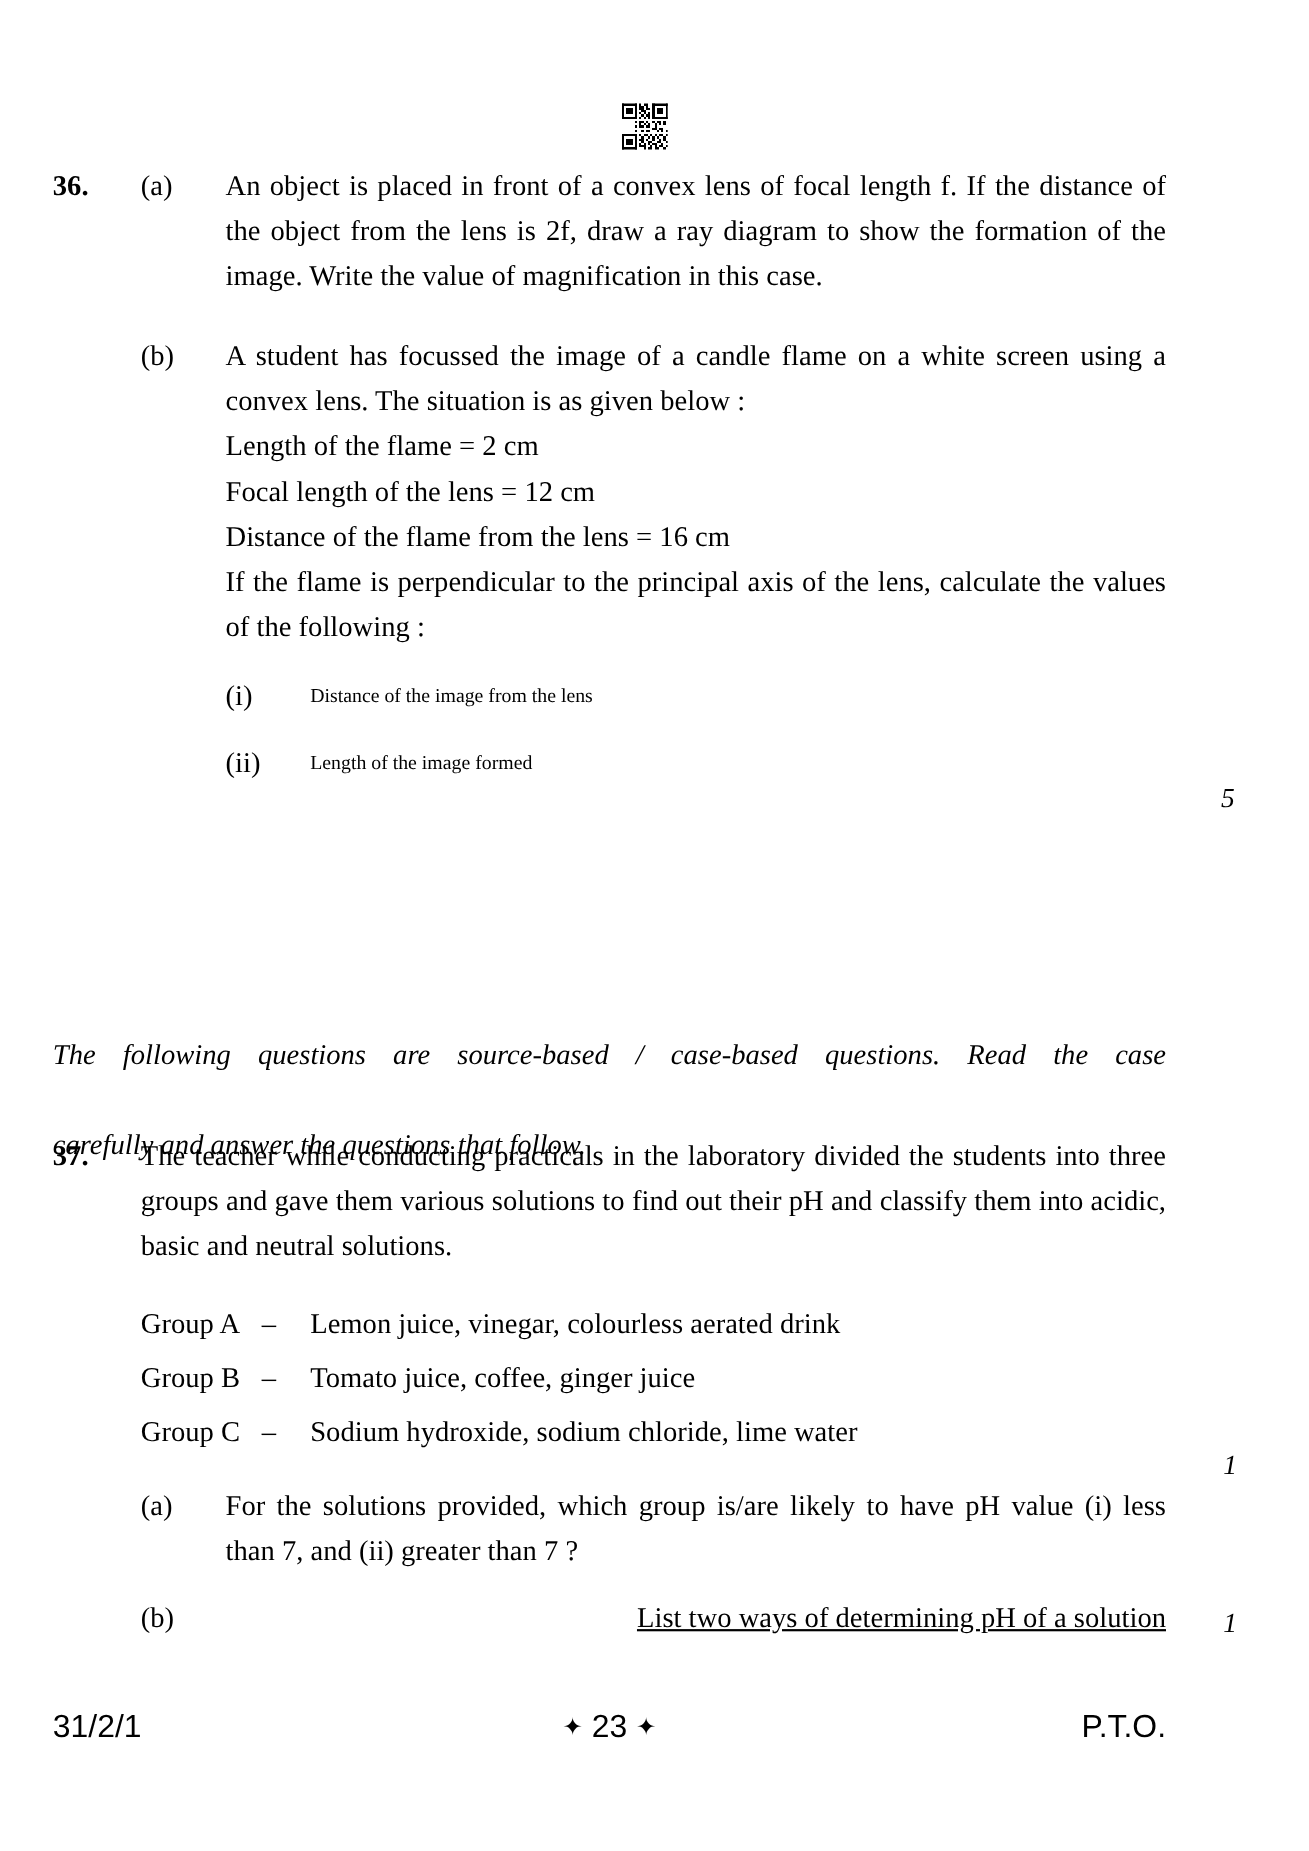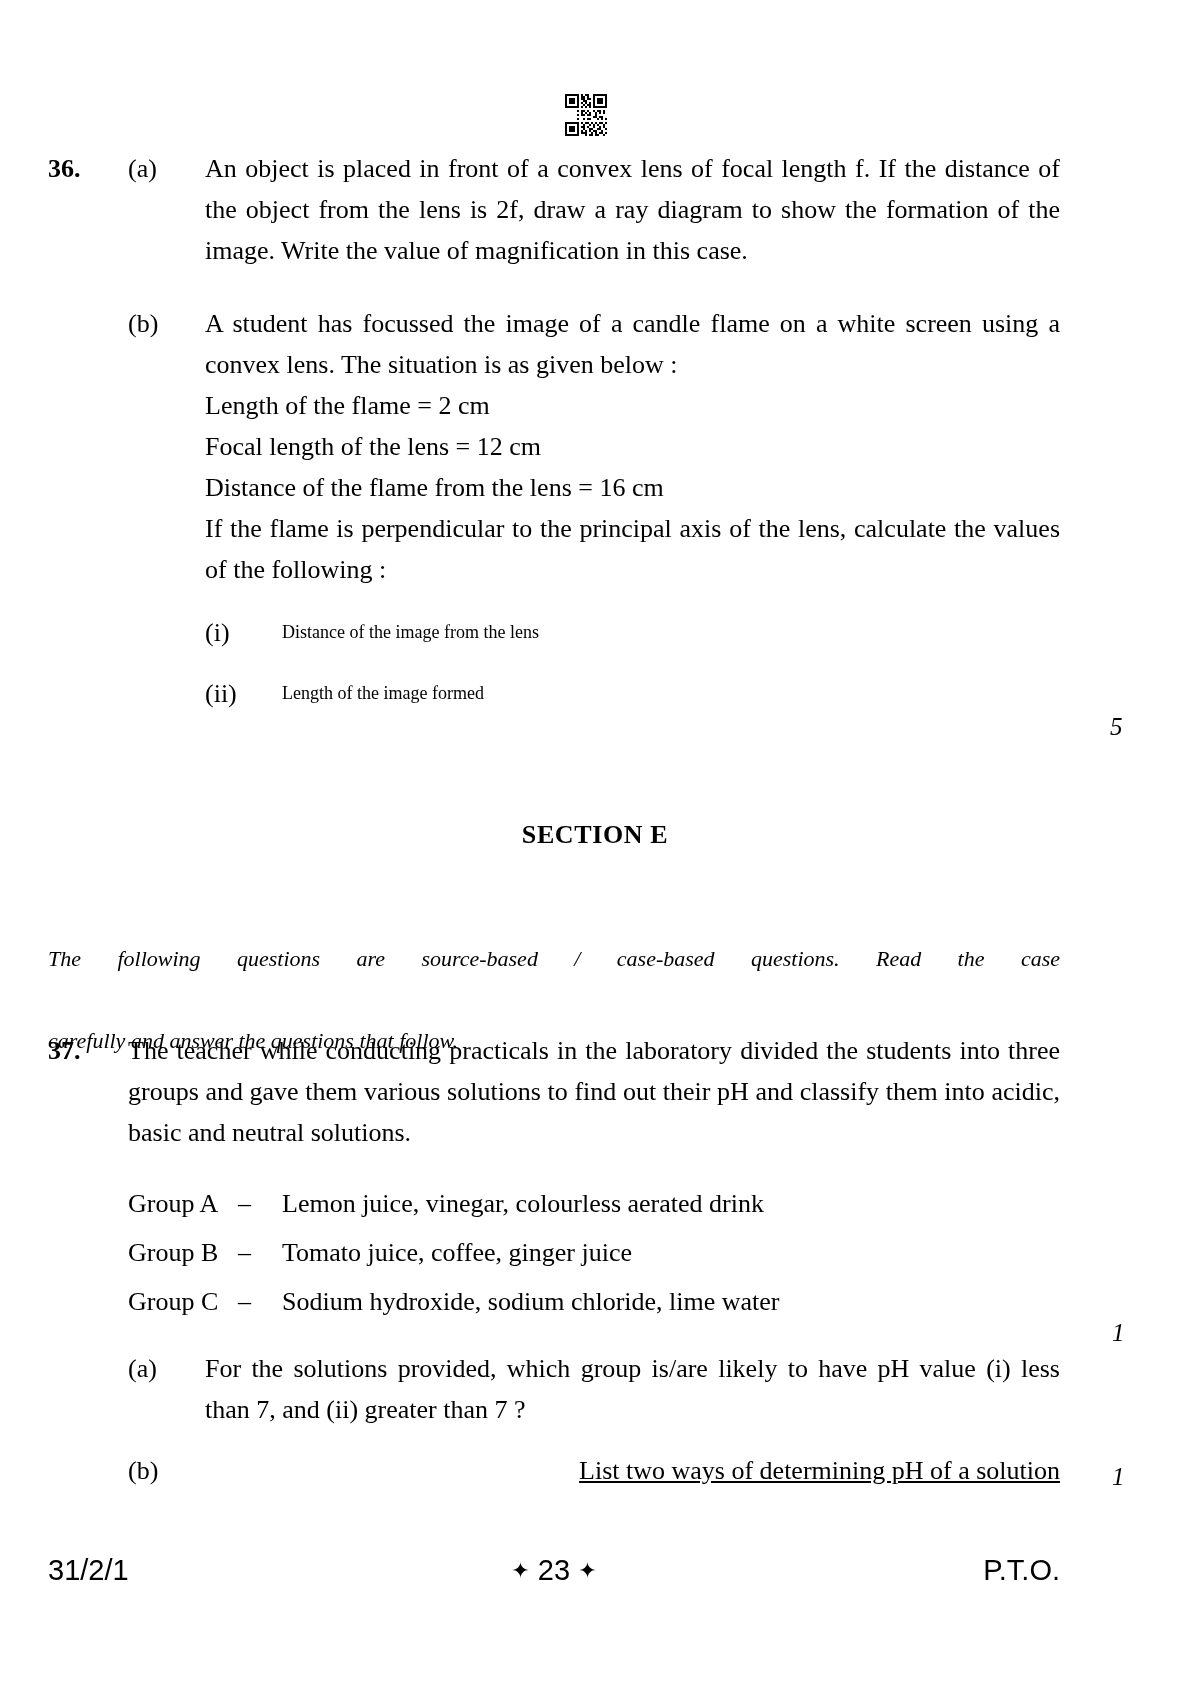--- a/index.html
+++ b/index.html
@@ -115,21 +115,21 @@
     letter-spacing: 0.6px;
   }
 
   
   .instructions {
     position: absolute;
     left: 48px;
     top: 938px;
     width: 1012px;
     font-style: italic;
-    font-size: 22px;
+    font-size: 26px;
     line-height: 41px;
     text-align: justify;
   }
   .instructions .l1 { display: block; text-align: justify; }
   .instructions .l1::after {
     content: "";
     display: inline-block;
     width: 100%;
   }
 
@@ -306,21 +306,20 @@
             <div class="sublabel">(ii)</div>
             <div class="subtext">Length of the image formed</div>
           </div>
         </div>
       </div>
     </div>
   </div>
 
   <div style="position:absolute; left:1110px; top:706px;" class="marks">5</div>
 
-  <div class="section-head">SECTION E</div>
 
   <div class="instructions">
     <span class="l1">The following questions are source-based / case-based questions. Read the case</span>
     <span>carefully and answer the questions that follow.</span>
   </div>
 
   <div class="q37">
     <div class="qrow">
       <div class="qnum">37.</div>
       <div class="qbody">

